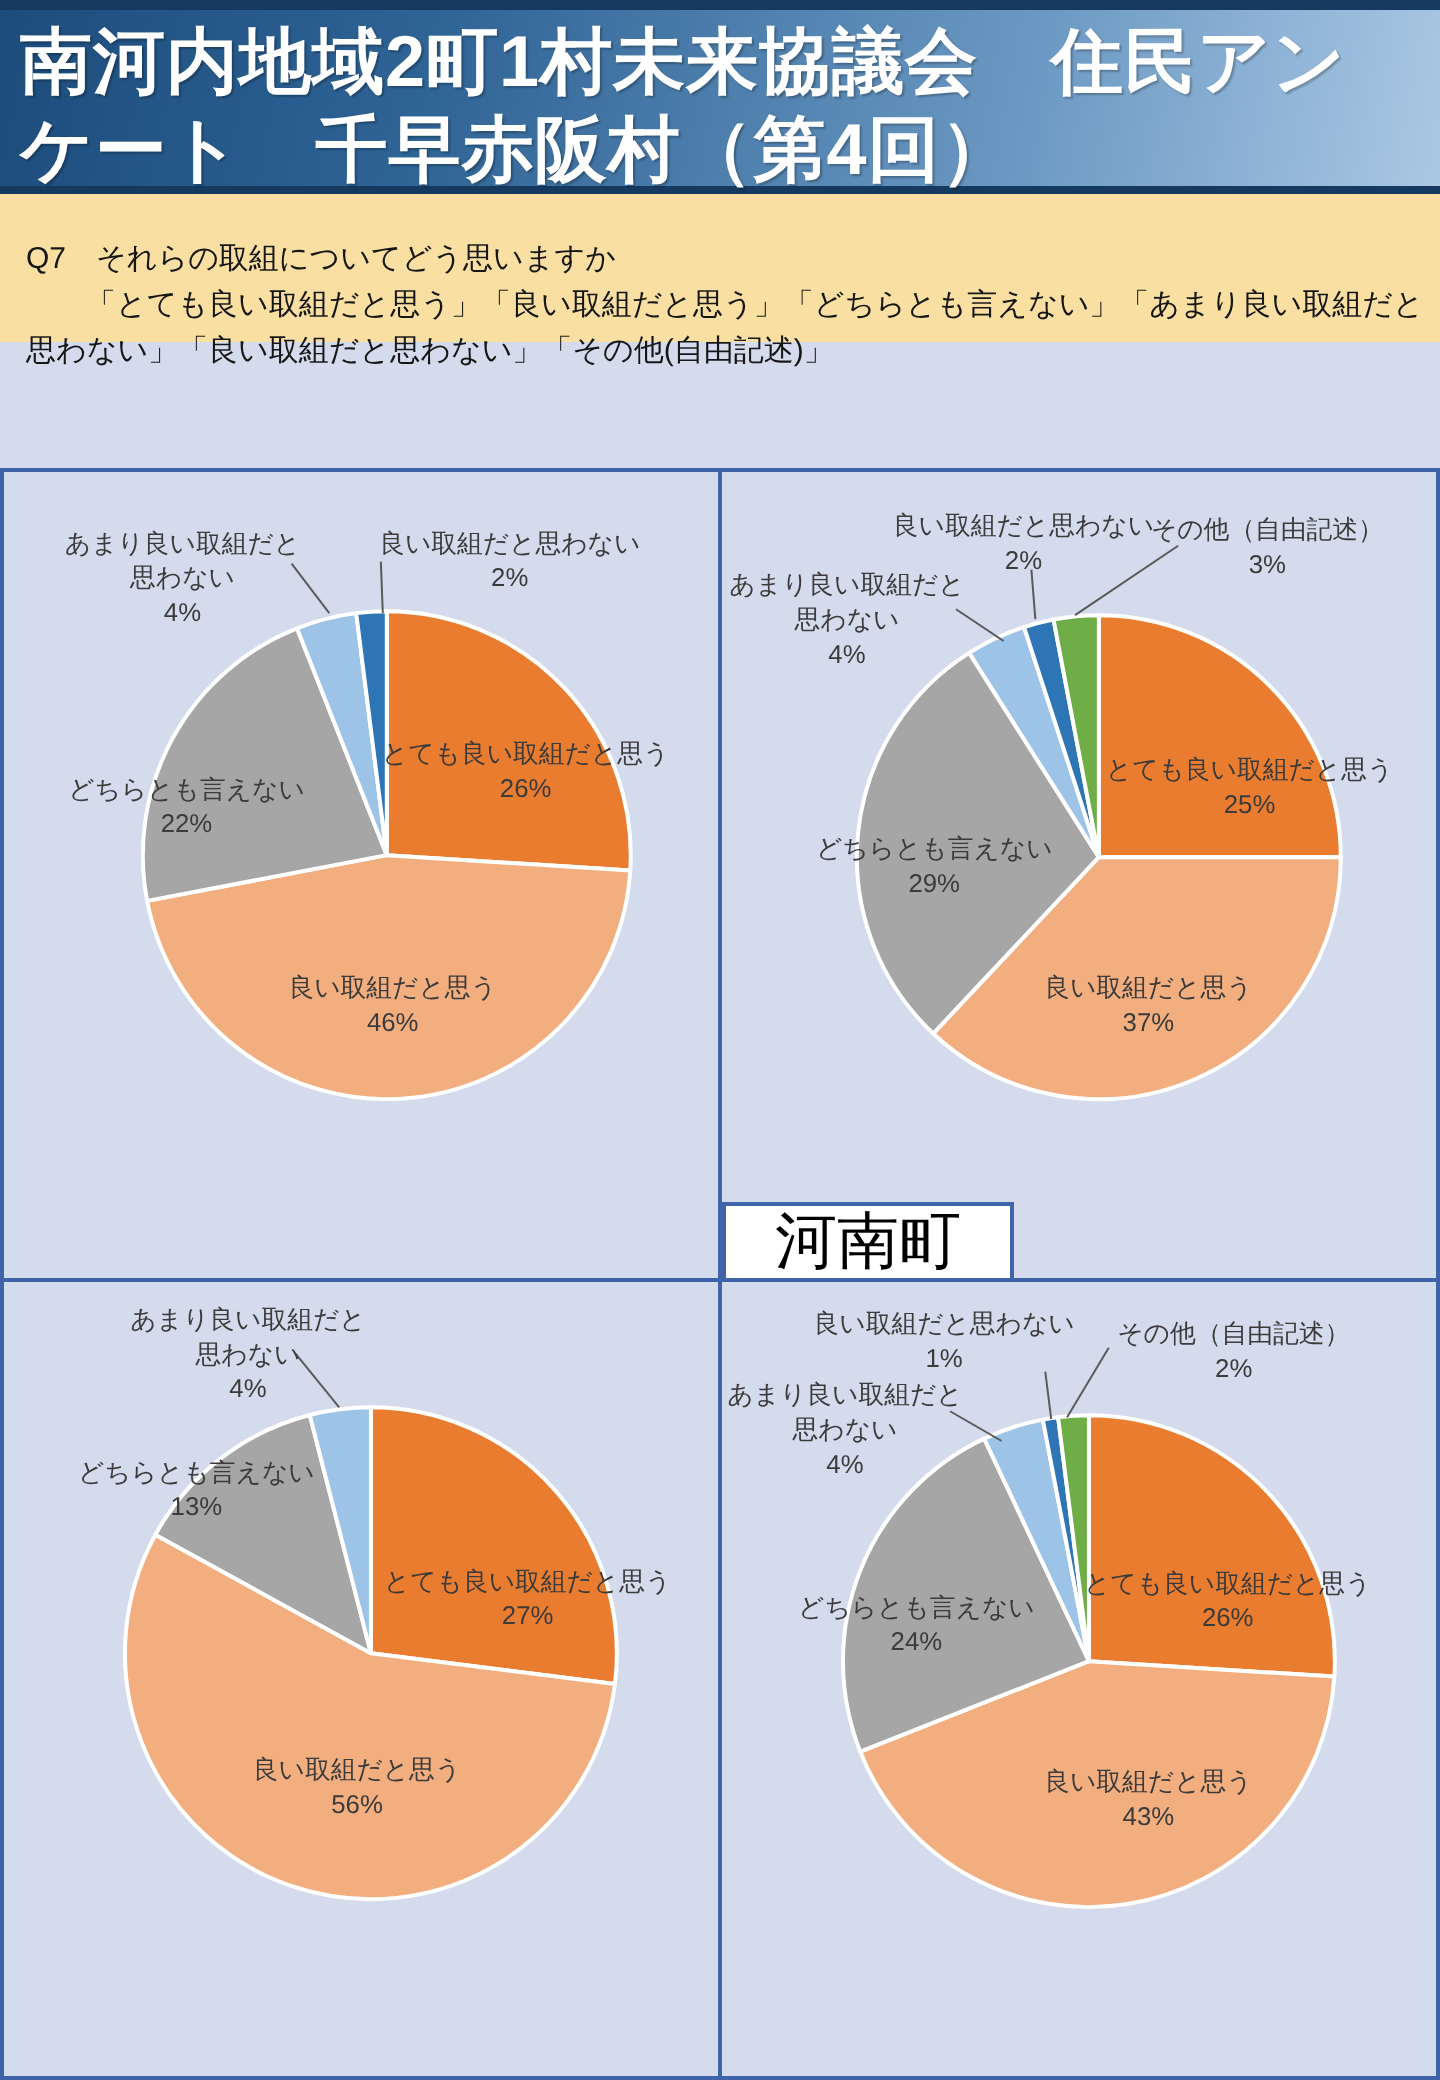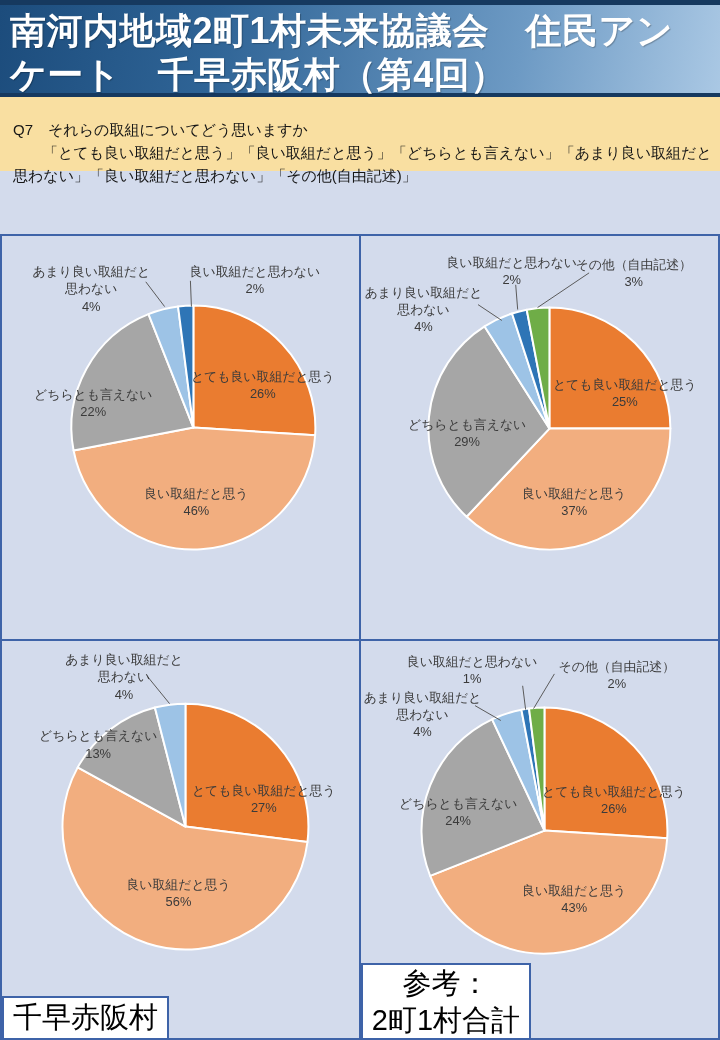--- a/index.html
+++ b/index.html
@@ -91,53 +91,51 @@
           <line x1="156" y1="49" x2="158" y2="74" stroke="#595959" stroke-width="1"></line>
           <text x="152" y="31" text-anchor="middle" font-size="13" fill="#3b3b3b"><tspan x="152" y="31">良い取組だと思わない</tspan><tspan x="152" y="48.5">2%</tspan></text>
           <line x1="230" y1="37" x2="178" y2="72" stroke="#595959" stroke-width="1"></line>
           <text x="275" y="33" text-anchor="middle" font-size="13" fill="#3b3b3b"><tspan x="275" y="33">その他（自由記述）</tspan><tspan x="275" y="50.5">3%</tspan></text>
           <line x1="118" y1="69" x2="142" y2="85" stroke="#595959" stroke-width="1"></line>
           <text x="63" y="61" text-anchor="middle" font-size="13" fill="#3b3b3b"><tspan x="63" y="61">あまり良い取組だと</tspan><tspan x="63" y="78.5">思わない</tspan><tspan x="63" y="96">4%</tspan></text>
           <text x="266" y="154" text-anchor="middle" font-size="13" fill="#3b3b3b"><tspan x="266" y="154">とても良い取組だと思う</tspan><tspan x="266" y="171.5">25%</tspan></text>
           <text x="107" y="194" text-anchor="middle" font-size="13" fill="#3b3b3b"><tspan x="107" y="194">どちらとも言えない</tspan><tspan x="107" y="211.5">29%</tspan></text>
           <text x="215" y="264" text-anchor="middle" font-size="13" fill="#3b3b3b"><tspan x="215" y="264">良い取組だと思う</tspan><tspan x="215" y="281.5">37%</tspan></text>
         </svg>
+      <div class="townbox tb-1">河南町</div>
     </div>
 
     <div class="cell cell-2">
       <svg viewBox="0 0 360 400">
           <path d="M 185 187 L 185.00 63.00 A 124 124 0 0 1 308.02 202.54 Z" fill="#EA7C30" stroke="#ffffff" stroke-width="2" stroke-linejoin="round"></path>
           <path d="M 185 187 L 308.02 202.54 A 124 124 0 1 1 76.34 127.26 Z" fill="#F2AE7F" stroke="#ffffff" stroke-width="2" stroke-linejoin="round"></path>
           <path d="M 185 187 L 76.34 127.26 A 124 124 0 0 1 154.16 66.90 Z" fill="#A6A6A6" stroke="#ffffff" stroke-width="2" stroke-linejoin="round"></path>
           <path d="M 185 187 L 154.16 66.90 A 124 124 0 0 1 185.00 63.00 Z" fill="#9DC3E6" stroke="#ffffff" stroke-width="2" stroke-linejoin="round"></path>
           <line x1="147" y1="36" x2="169" y2="63" stroke="#595959" stroke-width="1"></line>
           <text x="123" y="23" text-anchor="middle" font-size="13" fill="#3b3b3b"><tspan x="123" y="23">あまり良い取組だと</tspan><tspan x="123" y="40.5">思わない</tspan><tspan x="123" y="58">4%</tspan></text>
           <text x="97" y="100" text-anchor="middle" font-size="13" fill="#3b3b3b"><tspan x="97" y="100">どちらとも言えない</tspan><tspan x="97" y="117.5">13%</tspan></text>
           <text x="264" y="155" text-anchor="middle" font-size="13" fill="#3b3b3b"><tspan x="264" y="155">とても良い取組だと思う</tspan><tspan x="264" y="172.5">27%</tspan></text>
           <text x="178" y="250" text-anchor="middle" font-size="13" fill="#3b3b3b"><tspan x="178" y="250">良い取組だと思う</tspan><tspan x="178" y="267.5">56%</tspan></text>
         </svg>
-      <div class="townbox tb-2">千早赤阪村</div>
     </div>
 
     <div class="cell cell-3">
       <svg viewBox="0 0 360 400">
           <path d="M 185 191 L 185.00 67.00 A 124 124 0 0 1 308.76 198.79 Z" fill="#EA7C30" stroke="#ffffff" stroke-width="2" stroke-linejoin="round"></path>
           <path d="M 185 191 L 308.76 198.79 A 124 124 0 0 1 69.71 236.65 Z" fill="#F2AE7F" stroke="#ffffff" stroke-width="2" stroke-linejoin="round"></path>
           <path d="M 185 191 L 69.71 236.65 A 124 124 0 0 1 132.20 78.80 Z" fill="#A6A6A6" stroke="#ffffff" stroke-width="2" stroke-linejoin="round"></path>
           <path d="M 185 191 L 132.20 78.80 A 124 124 0 0 1 161.76 69.20 Z" fill="#9DC3E6" stroke="#ffffff" stroke-width="2" stroke-linejoin="round"></path>
           <path d="M 185 191 L 161.76 69.20 A 124 124 0 0 1 169.46 67.98 Z" fill="#2E75B6" stroke="#ffffff" stroke-width="2" stroke-linejoin="round"></path>
           <path d="M 185 191 L 169.46 67.98 A 124 124 0 0 1 185.00 67.00 Z" fill="#6FAD47" stroke="#ffffff" stroke-width="2" stroke-linejoin="round"></path>
           <line x1="163" y1="45" x2="166" y2="69" stroke="#595959" stroke-width="1"></line>
           <text x="112" y="25" text-anchor="middle" font-size="13" fill="#3b3b3b"><tspan x="112" y="25">良い取組だと思わない</tspan><tspan x="112" y="42.5">1%</tspan></text>
           <line x1="195" y1="33" x2="174" y2="68" stroke="#595959" stroke-width="1"></line>
           <text x="258" y="30" text-anchor="middle" font-size="13" fill="#3b3b3b"><tspan x="258" y="30">その他（自由記述）</tspan><tspan x="258" y="47.5">2%</tspan></text>
           <line x1="115" y1="65" x2="141" y2="80" stroke="#595959" stroke-width="1"></line>
           <text x="62" y="61" text-anchor="middle" font-size="13" fill="#3b3b3b"><tspan x="62" y="61">あまり良い取組だと</tspan><tspan x="62" y="78.5">思わない</tspan><tspan x="62" y="96">4%</tspan></text>
           <text x="255" y="156" text-anchor="middle" font-size="13" fill="#3b3b3b"><tspan x="255" y="156">とても良い取組だと思う</tspan><tspan x="255" y="173.5">26%</tspan></text>
           <text x="98" y="168" text-anchor="middle" font-size="13" fill="#3b3b3b"><tspan x="98" y="168">どちらとも言えない</tspan><tspan x="98" y="185.5">24%</tspan></text>
           <text x="215" y="256" text-anchor="middle" font-size="13" fill="#3b3b3b"><tspan x="215" y="256">良い取組だと思う</tspan><tspan x="215" y="273.5">43%</tspan></text>
         </svg>
-      <div class="townbox tb-3">参考：
-2町1村合計</div>
     </div>
 
   </div>
 </div>
 
 </body></html>

